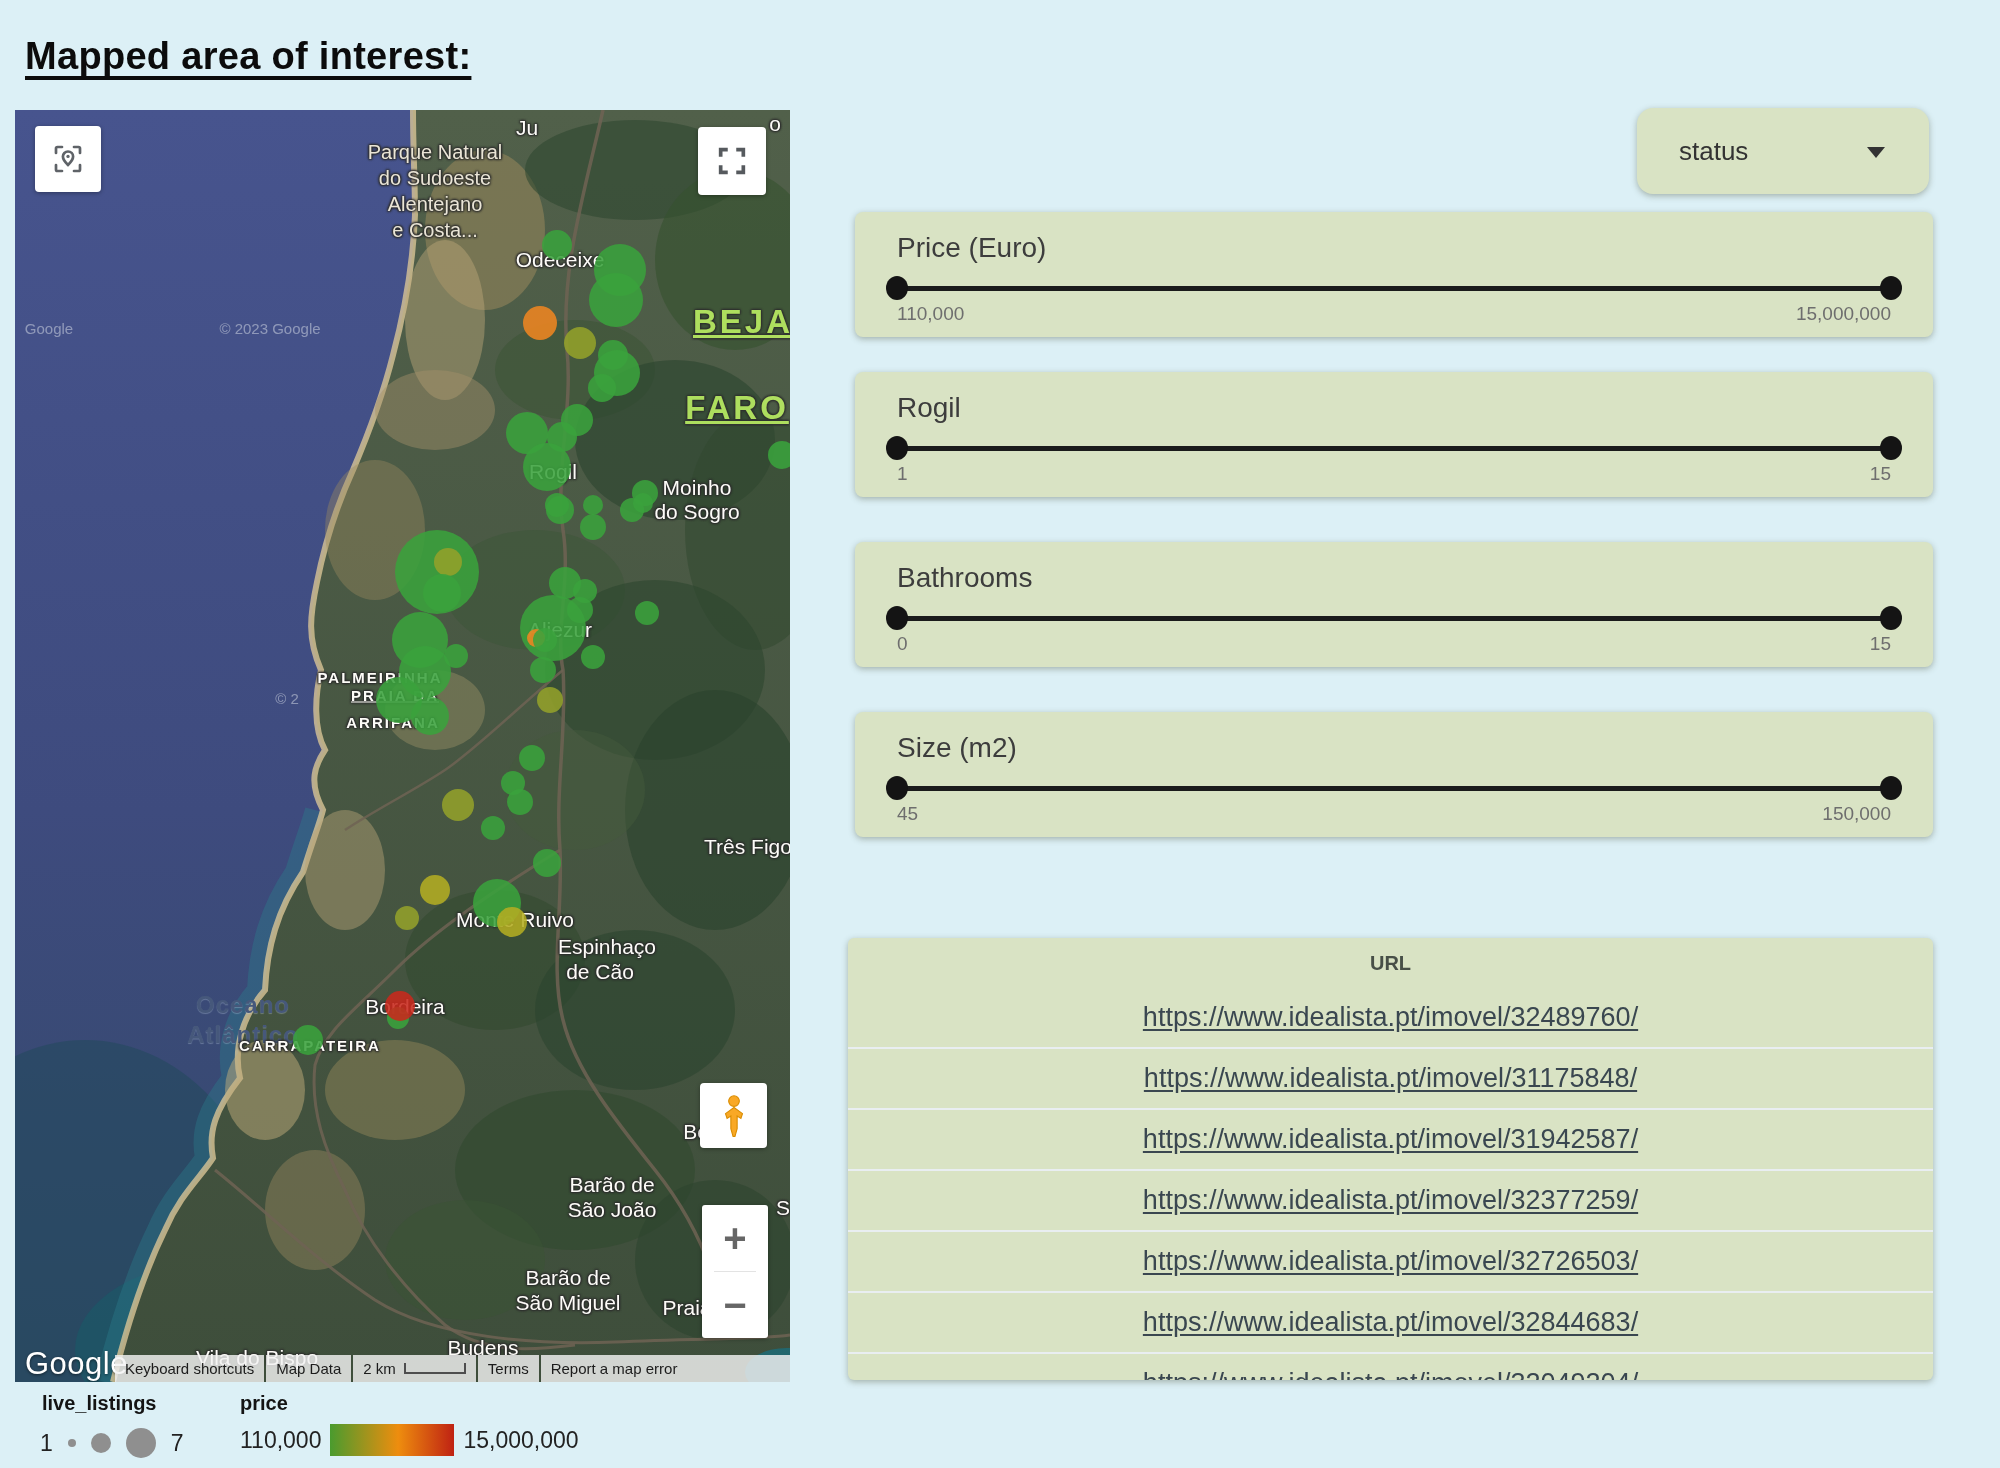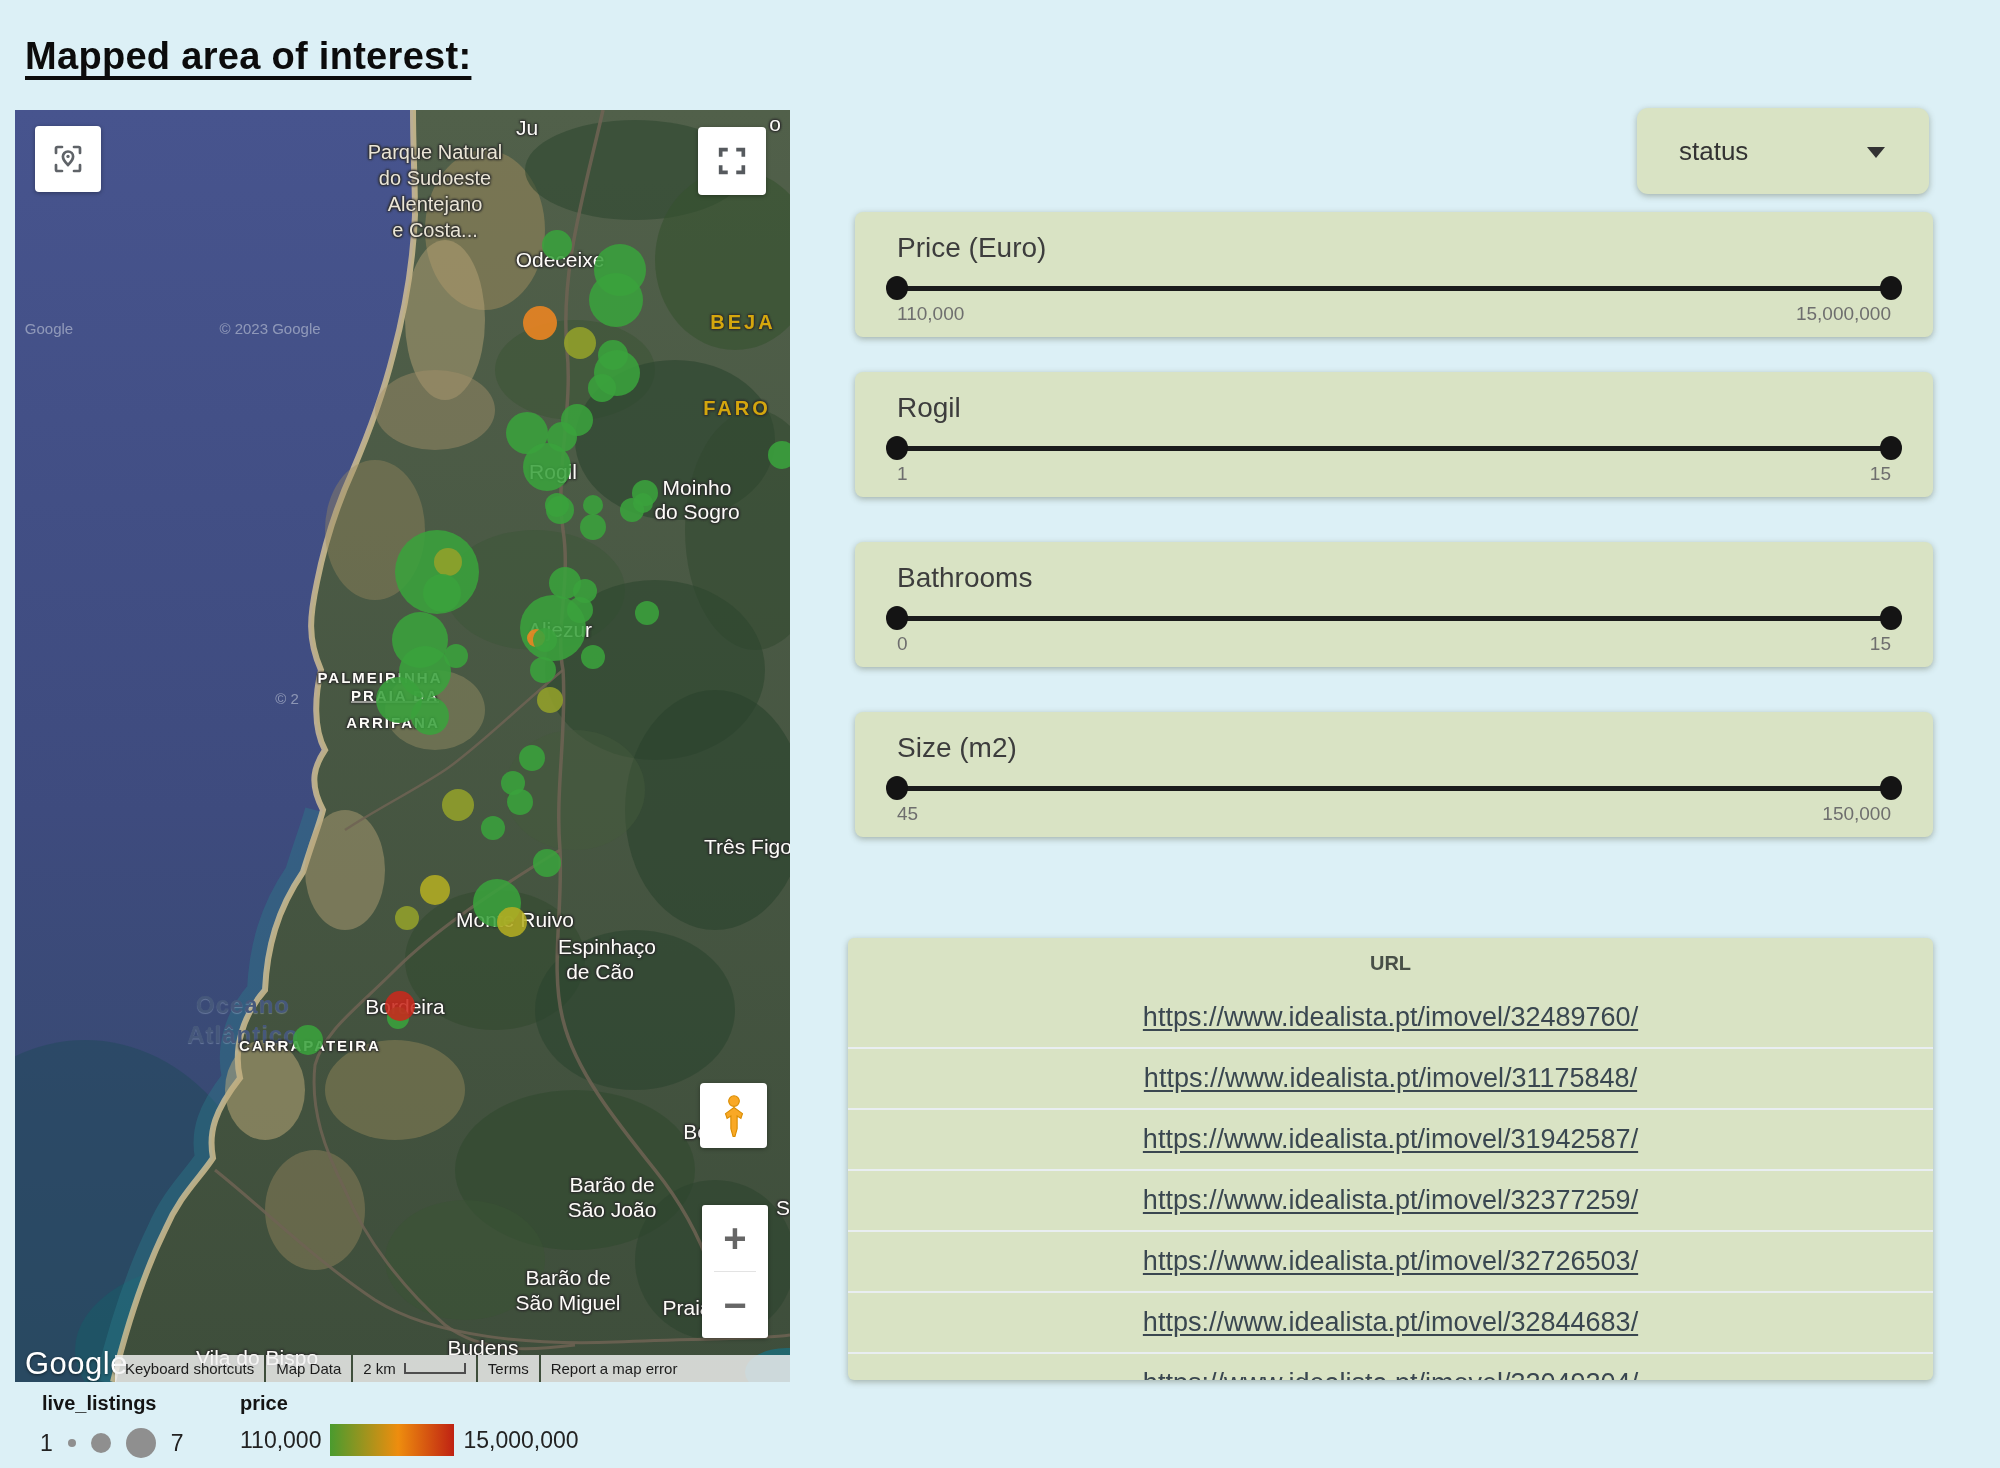--- a/index.html
+++ b/index.html
@@ -26,21 +26,21 @@
   }
   .map svg.basemap{position:absolute;left:0;top:0;}
   .lbl{
     position:absolute;transform:translate(-50%,-50%);white-space:nowrap;
     color:#fdfcf8;font-weight:500;z-index:3;
     text-shadow:-1px -1px 2px rgba(45,45,45,.95),1px -1px 2px rgba(45,45,45,.95),
                 -1px 1px 2px rgba(45,45,45,.95),1px 1px 2px rgba(45,45,45,.95);
   }
   .k-town{font-size:21px;}
   .k-park{font-size:20px;color:#eae5d6;}
-  .k-region{font-size:20px;letter-spacing:3px;font-weight:700;color:#eab308;opacity:.88;}
+  .k-region{font-size:33px;letter-spacing:3px;font-weight:700;color:#bef264;opacity:.88;text-decoration:underline;}
   .k-caps{font-size:15px;letter-spacing:2px;font-weight:700;}
   .k-ocean{font-size:24px;font-weight:700;color:#46587b;letter-spacing:1px;
            text-shadow:0 1px 1px rgba(190,205,225,.35);}
   .k-wm{font-size:15px;font-weight:400;color:rgba(235,240,245,.45);text-shadow:none;}
 
   .dot{position:absolute;border-radius:50%;opacity:.88;z-index:4;}
 
   .map-btn{
     position:absolute;background:#fff;border-radius:4px;z-index:6;
     box-shadow:0 1px 4px rgba(0,0,0,.35);
@@ -73,21 +73,21 @@
   }
   .attr-seg:last-child{flex:1;}
   .scalebar{width:58px;height:9px;border-left:2px solid #4e4e4e;border-right:2px solid #4e4e4e;
     border-bottom:2px solid #4e4e4e;margin-left:8px;}
 
   
   .panel-card{
     position:absolute;background:#d9e3c4;border-radius:8px;
     box-shadow:0 2px 6px rgba(90,100,80,.45);
   }
-  .status-box{left:1637px;top:108px;width:292px;height:86px;border-radius:11px;
+  .status-box{left:1637px;top:108px;width:292px;height:86px;border-radius:16px;
     display:flex;align-items:center;cursor:pointer;}
   .status-box .status-label{font-size:26px;color:#333;margin-left:42px;}
   .caret{position:absolute;right:44px;top:50%;margin-top:-4px;width:0;height:0;
     border-left:9px solid transparent;border-right:9px solid transparent;
     border-top:11px solid #333;}
 
   .slider-card{left:855px;width:1078px;height:125px;}
   .card-title{position:absolute;left:42px;top:20px;font-size:28px;color:#3d3d3d;}
   .track{position:absolute;left:42px;right:42px;top:74px;height:5px;background:#1b1b1b;
     border-radius:3px;cursor:pointer;}

